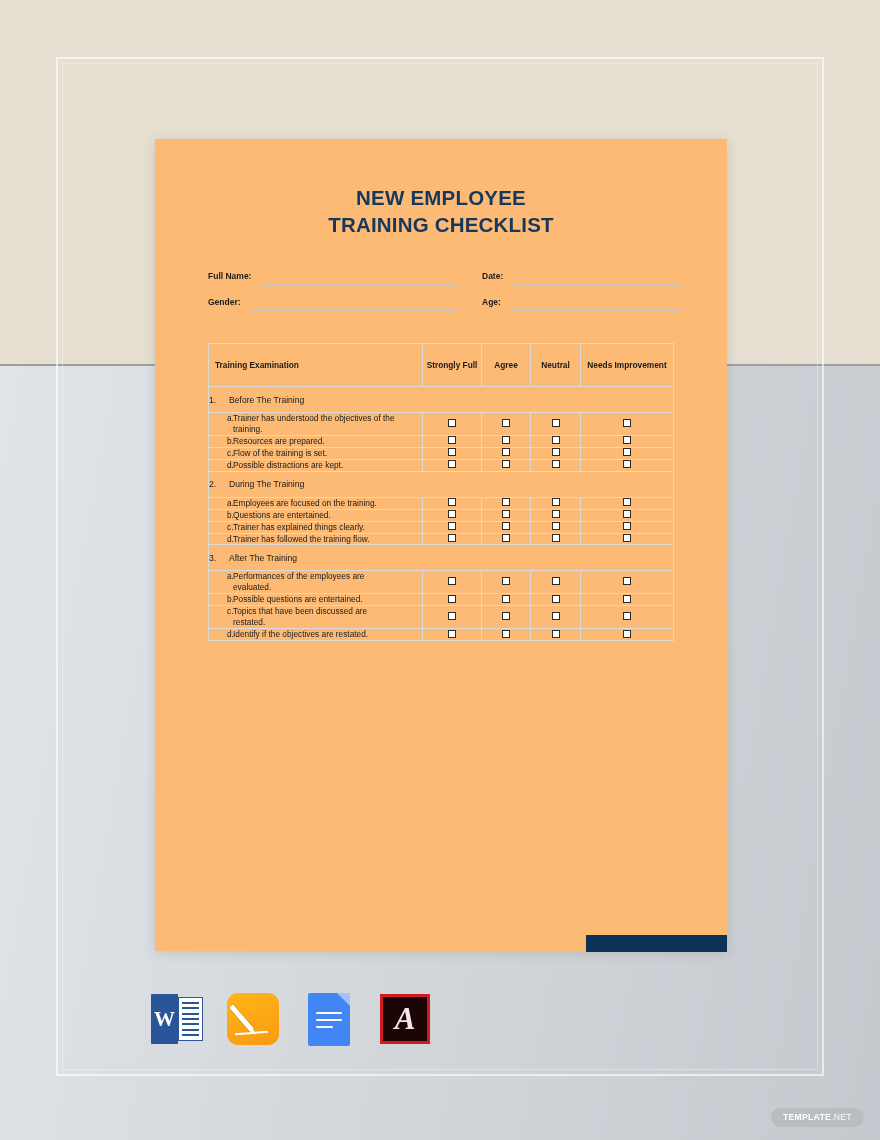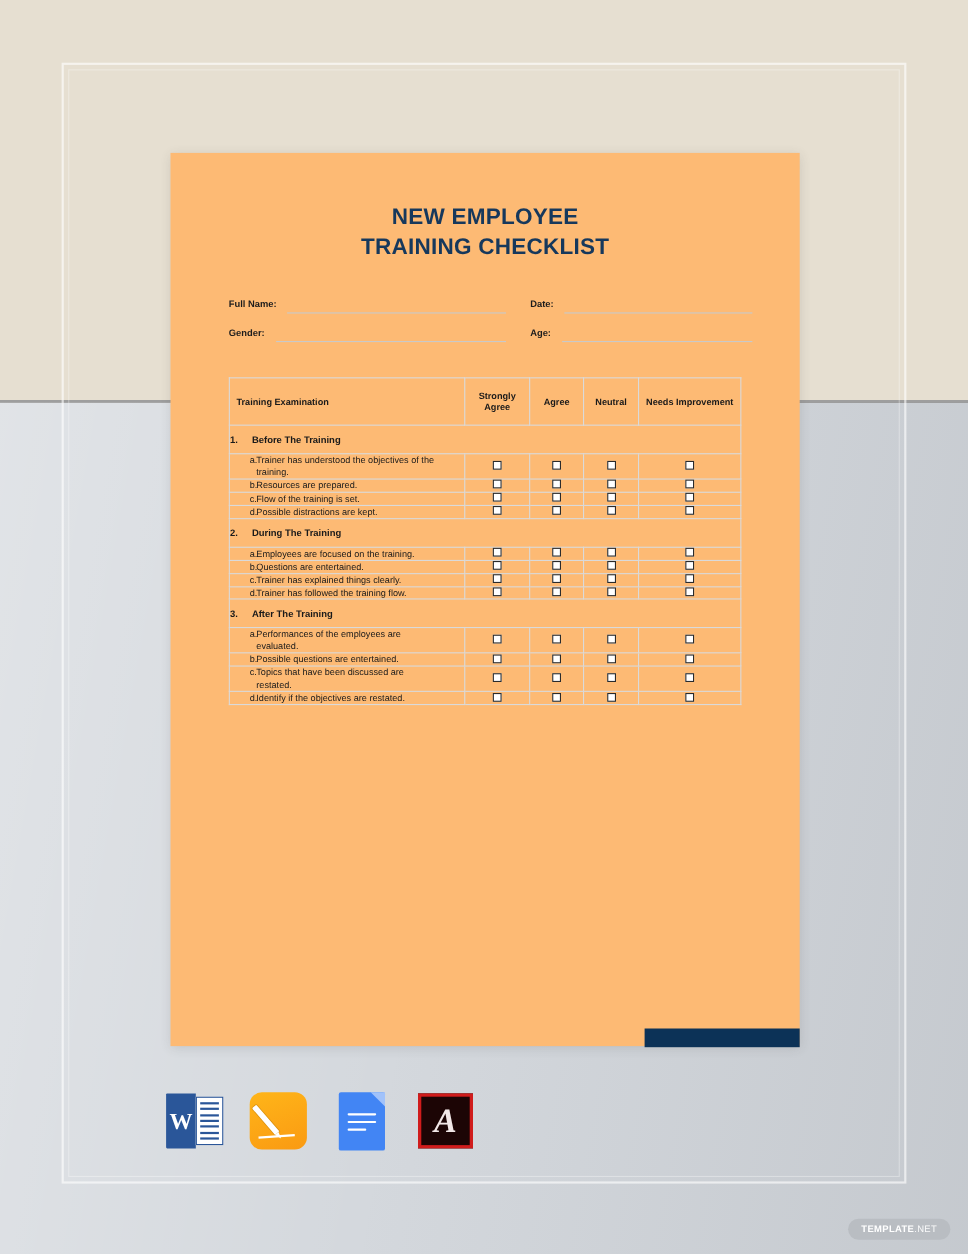--- a/index.html
+++ b/index.html
@@ -136,21 +136,21 @@
     padding: 3px 2px;
     margin-left: 11px;
   }
   th.col-exam {
     text-align: left;
     padding-left: 6px !important;
   }
   th.col-opt { text-align: center; }
 
   tr.section-row td {
-    font-weight: bold;
+    font-weight: normal;
     font-size: 8.6px;
     height: 25px;
     padding-left: 6px;
   }
   .sec-num {
     display: inline-block;
     width: 20px;
   }
 
   tr.item-row td.item-text {
@@ -367,21 +367,21 @@
     <colgroup>
       <col style="width:214px">
       <col style="width:59px">
       <col style="width:49px">
       <col style="width:50px">
       <col style="width:93px">
     </colgroup>
     <thead>
       <tr>
         <th class="col-exam">Training Examination</th>
-        <th class="col-opt">Strongly Agree</th>
+        <th class="col-opt">Strongly Full</th>
         <th class="col-opt">Agree</th>
         <th class="col-opt">Neutral</th>
         <th class="col-opt">Needs Improvement</th>
       </tr>
     </thead>
     <tbody id="checklist-body">
         <tr class="section-row">
           <td colspan="5"><span class="sec-num">1.</span><span>Before The Training</span></td>
         </tr>
         <tr class="item-row">

